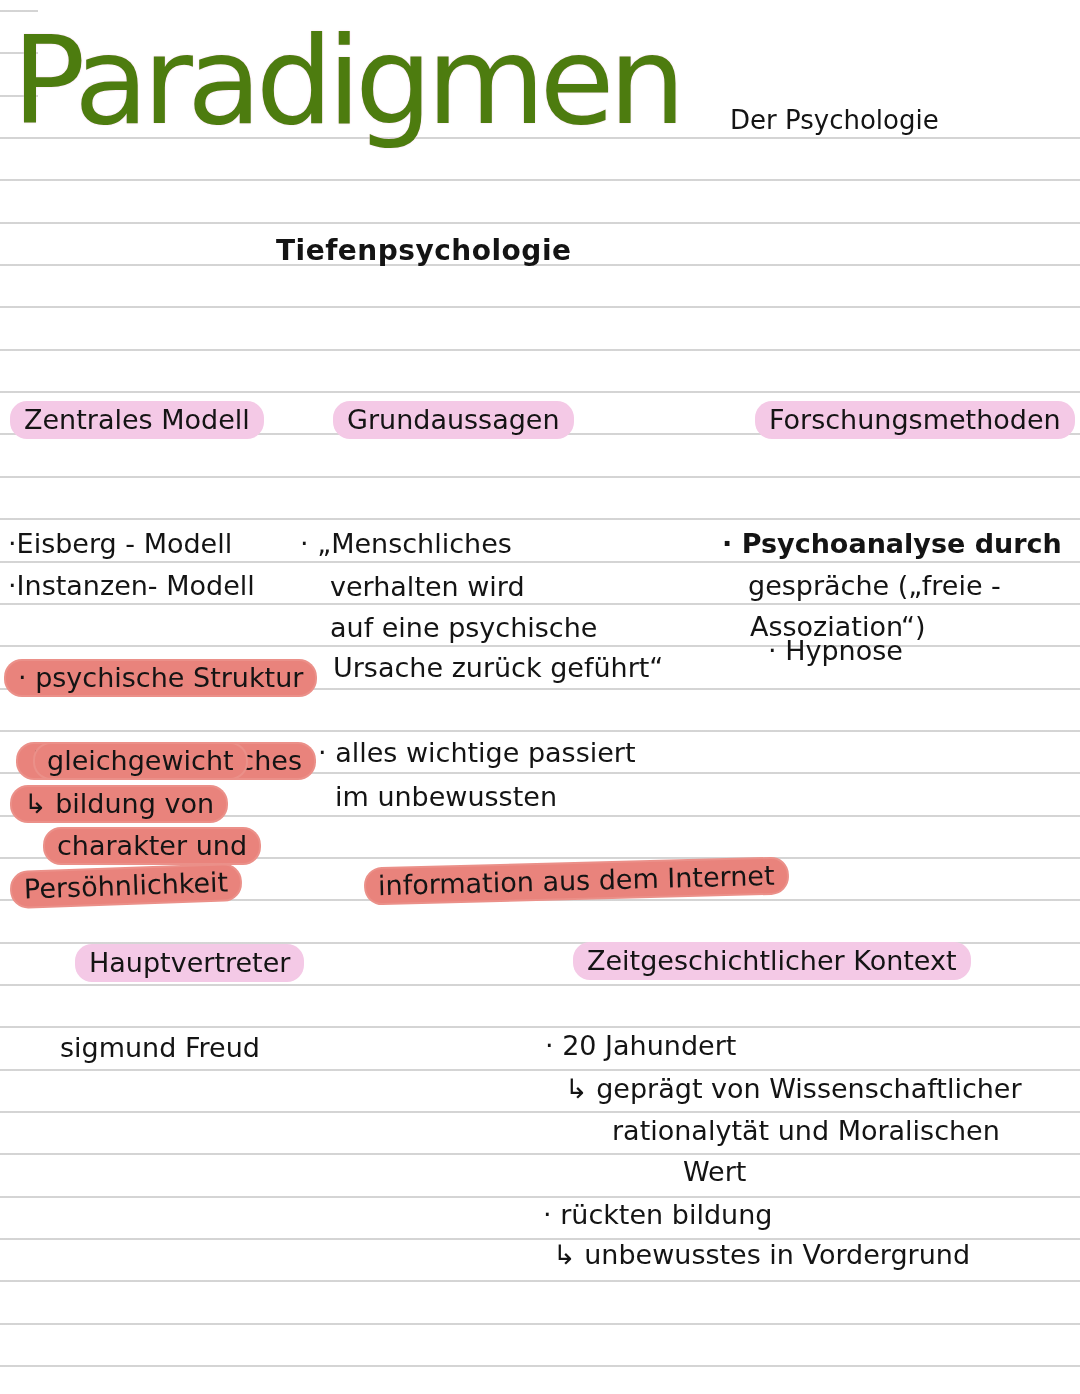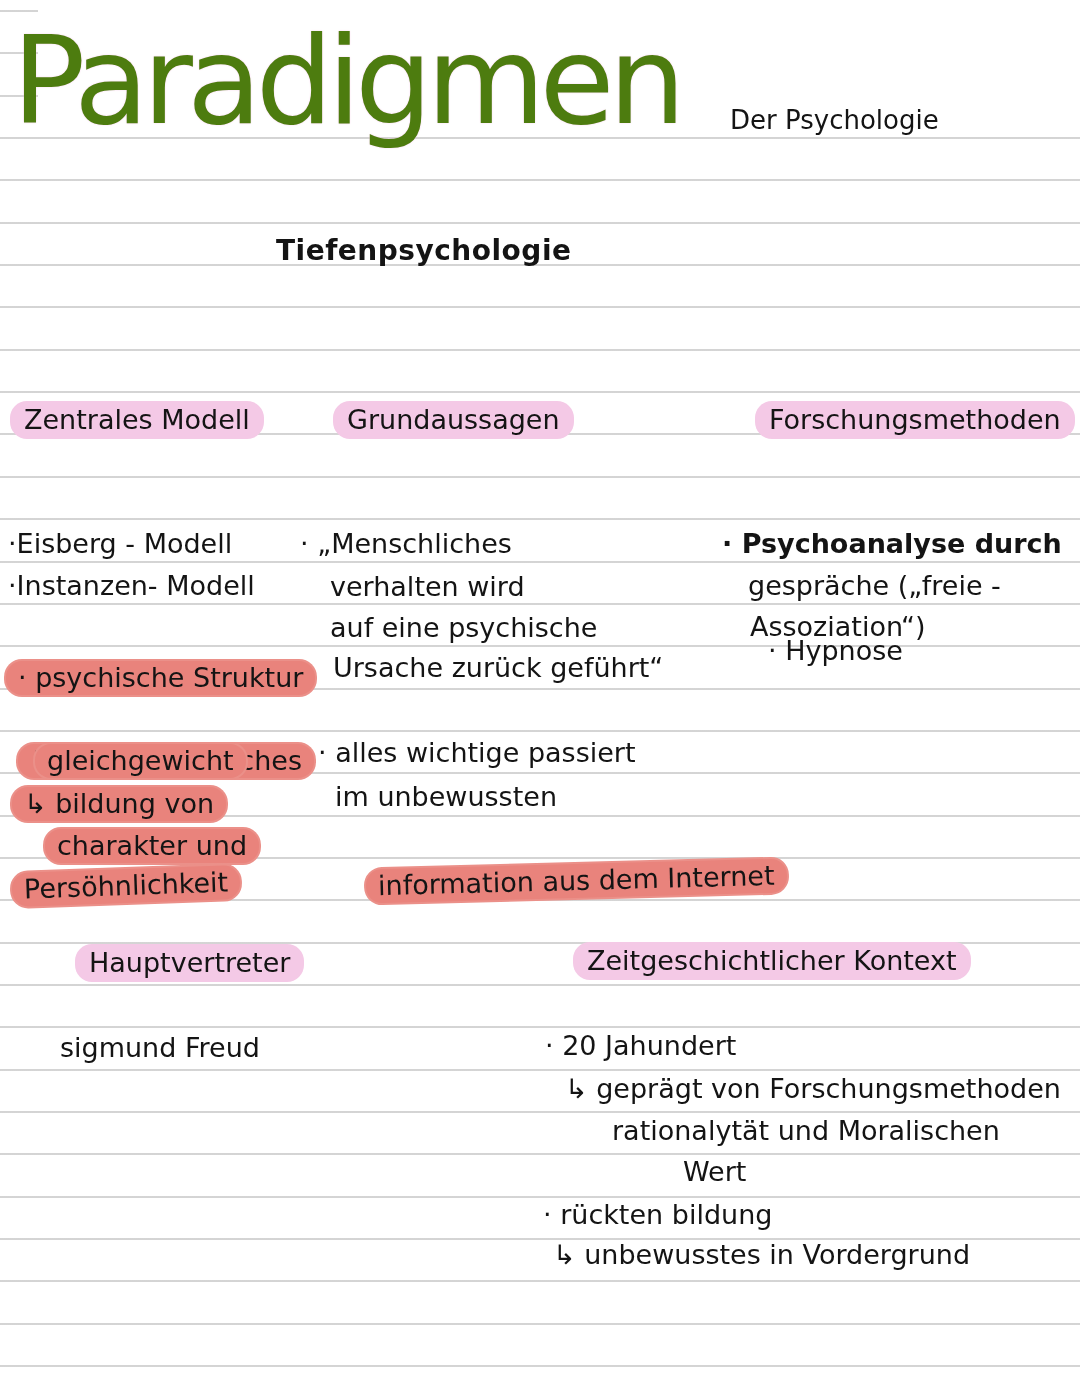--- a/index.html
+++ b/index.html
@@ -83,17 +83,17 @@
 <div class="hw" style="left:748px; top:570px;">gespräche („freie -</div>
 <div class="hw" style="left:750px; top:611px;">Assoziation“)</div>
 <div class="hw" style="left:728px; top:635px;margin-left:40px;">· Hypnose</div>
 
 <div class="hw pill-pink" style="left:75px; top:944px;">Hauptvertreter</div>
 <div class="hw pill-pink" style="left:573px; top:942px;">Zeitgeschichtlicher Kontext</div>
 
 <div class="hw" style="left:60px; top:1032px;">sigmund Freud</div>
 
 <div class="hw" style="left:545px; top:1030px;">· 20 Jahundert</div>
-<div class="hw" style="left:565px; top:1073px;">↳ geprägt von Forschungsmethoden</div>
+<div class="hw" style="left:565px; top:1073px;">↳ geprägt von Wissenschaftlicher</div>
 <div class="hw" style="left:612px; top:1115px;">rationalytät und Moralischen</div>
 <div class="hw" style="left:683px; top:1156px;">Wert</div>
 <div class="hw" style="left:543px; top:1199px;">· rückten bildung</div>
 <div class="hw" style="left:553px; top:1239px;">↳ unbewusstes in Vordergrund</div>
 
 </body></html>

